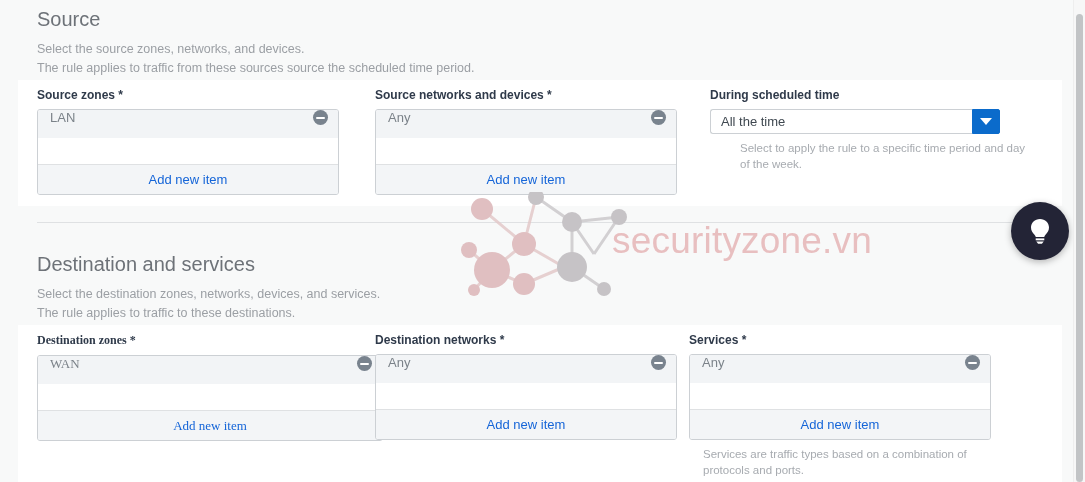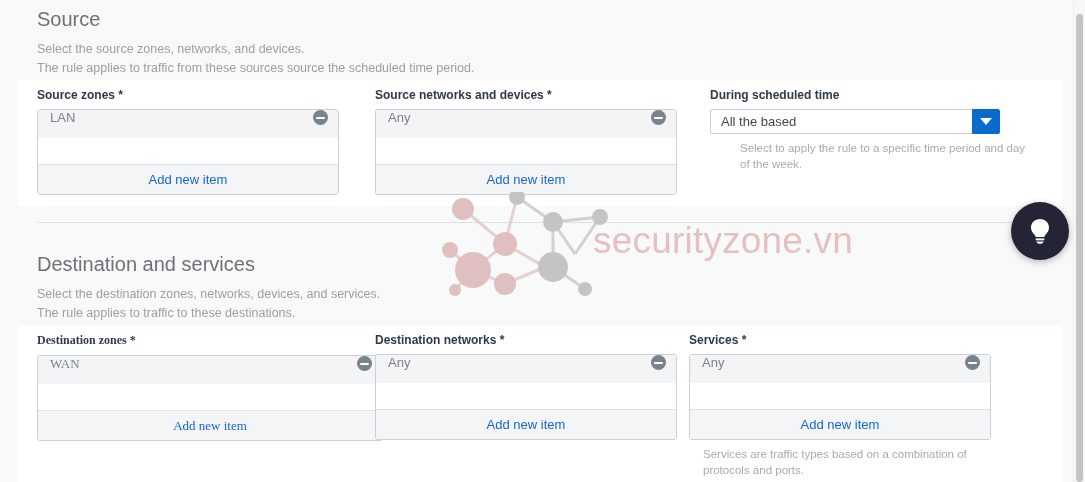--- a/index.html
+++ b/index.html
@@ -6,21 +6,21 @@
   html, body {
     width: 1085px; height: 482px;
     background: #f7f8f8;
     font-family: "Liberation Sans", sans-serif;
     overflow: hidden;
   }
   #root { position: relative; width: 1085px; height: 482px; background: #f8f9f9; }
 
   
   #watermark {
-    position: absolute; left: 425px; top: 192px;
+    position: absolute; left: 444px; top: 192px;
     width: 470px; height: 105px;
     pointer-events: none; z-index: 5;
   }
   #watermark .wm-text {
     position: absolute; left: 168px; top: 28px;
     font-size: 37px; letter-spacing: .2px;
     color: #e8bfc0; font-family: "Liberation Sans", sans-serif;
     white-space: nowrap;
   }
 
@@ -201,21 +201,21 @@
           <span class="remove-icon"></span>
         </div>
         <div class="blank"></div>
         <div class="adder">Add new item</div>
       </div>
     </div>
 
     <div class="field" style="left:692px; top:8px; width:320px;">
       <div class="field-label">During scheduled time</div>
       <div class="selectwrap">
-        <div class="sel">All the based</div>
+        <div class="sel">All the time</div>
         <div class="arrow">
             <i></i>
           </div>
       </div>
       <div class="helper" style="margin-left:30px; max-width:318px;">Select to apply the rule to a specific time period and day of the week.</div>
     </div>
 
   </div>
 
   <div class="hr" style="top:222px;"></div>

